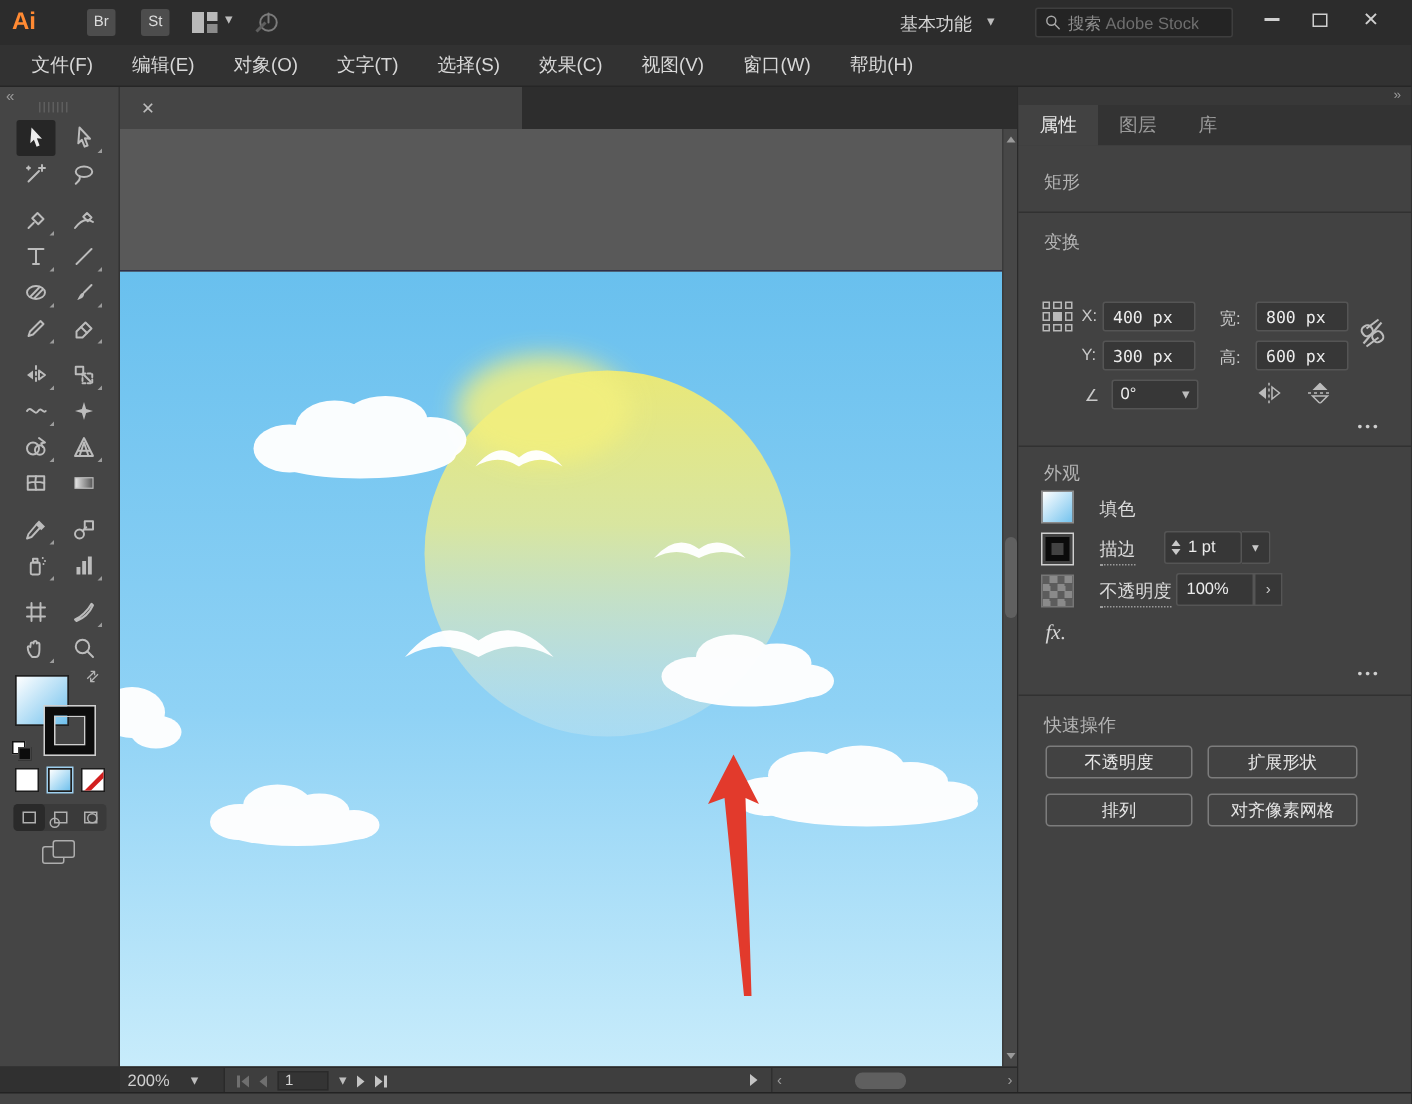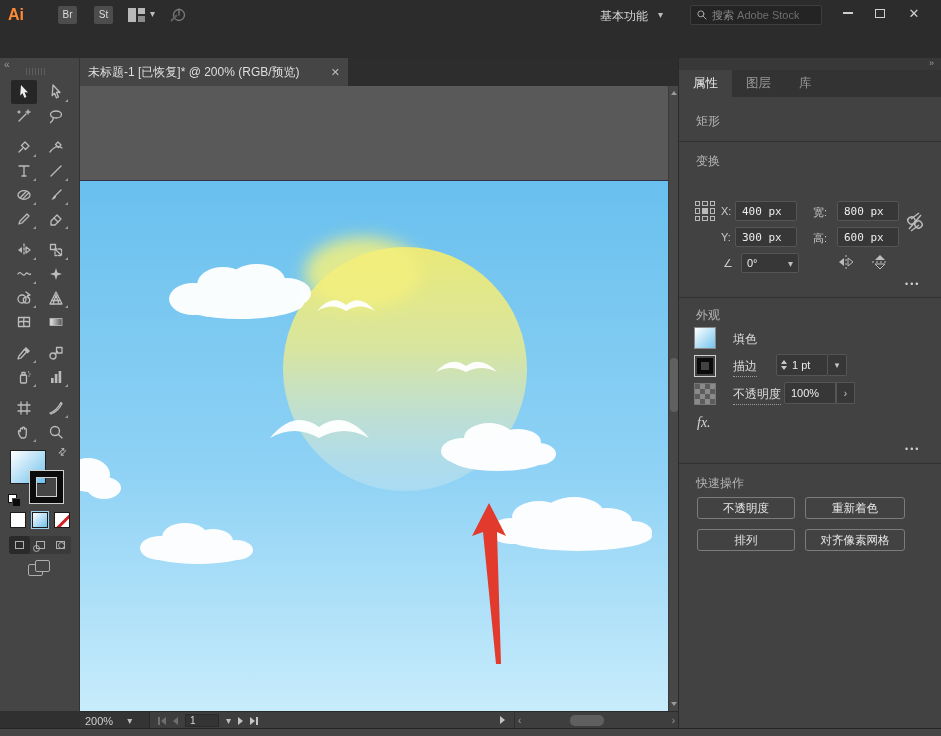--- a/index.html
+++ b/index.html
@@ -206,20 +206,31 @@
     </div>
     <div class="winbtn min">
         <i class="minline"></i>
       </div>
     <div class="winbtn max">
         <i class="maxbox"></i>
       </div>
     <div class="winbtn cls">✕</div>
   </div>
 
+  <div class="menubar">
+    <span>文件(F)</span>
+    <span>编辑(E)</span>
+    <span>对象(O)</span>
+    <span>文字(T)</span>
+    <span>选择(S)</span>
+    <span>效果(C)</span>
+    <span>视图(V)</span>
+    <span>窗口(W)</span>
+    <span>帮助(H)</span>
+  </div>
 
   <div class="toolbar">
     <span class="tb-collapse">«</span>
     <div class="grip">
         <i></i>
         <i></i>
         <i></i>
         <i></i>
         <i></i>
         <i></i>
@@ -447,21 +458,20 @@
           <i class="r1"></i>
           <i class="r2"></i>
         </div>
     </div>
   </div>
 
   <div class="center">
 
     <div class="tabbar">
       <div class="doc-tab">
-        <span class="t">未标题-1 [已恢复]* @ 200% (RGB/预览)</span>
         <span class="x">✕</span>
       </div>
     </div>
 
     <div class="canvas">
       <div class="artboard">
         <svg width="588" height="531" viewBox="0 0 588 531">
           <defs>
             <linearGradient id="skyG" x1="0" y1="0" x2="0" y2="1">
               <stop offset="0" stop-color="#69c0ee"></stop>
@@ -641,21 +651,21 @@
       <div class="opbox">
         <span>100%</span>
       </div>
       <div class="oparrow">›</div>
       <span class="fx">fx.</span>
       <span class="dots" style="left:226px;top:347px">•••</span>
       <div class="divider" style="top:366px"></div>
 
       <span class="sec-label" style="top:378px">快速操作</span>
       <button class="qa-btn" style="left:18px;top:400px;width:98px">不透明度</button>
-      <button class="qa-btn" style="left:126px;top:400px;width:100px">重新着色</button>
+      <button class="qa-btn" style="left:126px;top:400px;width:100px">扩展形状</button>
       <button class="qa-btn" style="left:18px;top:432px;width:98px">排列</button>
       <button class="qa-btn" style="left:126px;top:432px;width:100px">对齐像素网格</button>
     </div>
   </div>
 
   <div class="corner-bl"></div>
   <div class="bottomstrip"></div>
 </div>
 
 </body></html>

